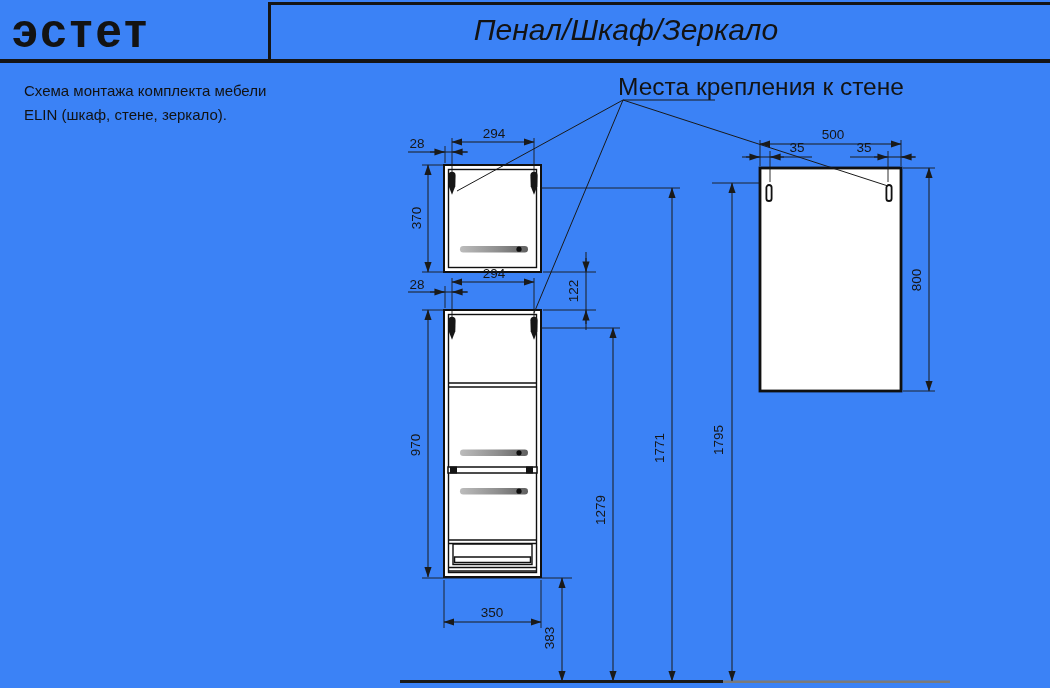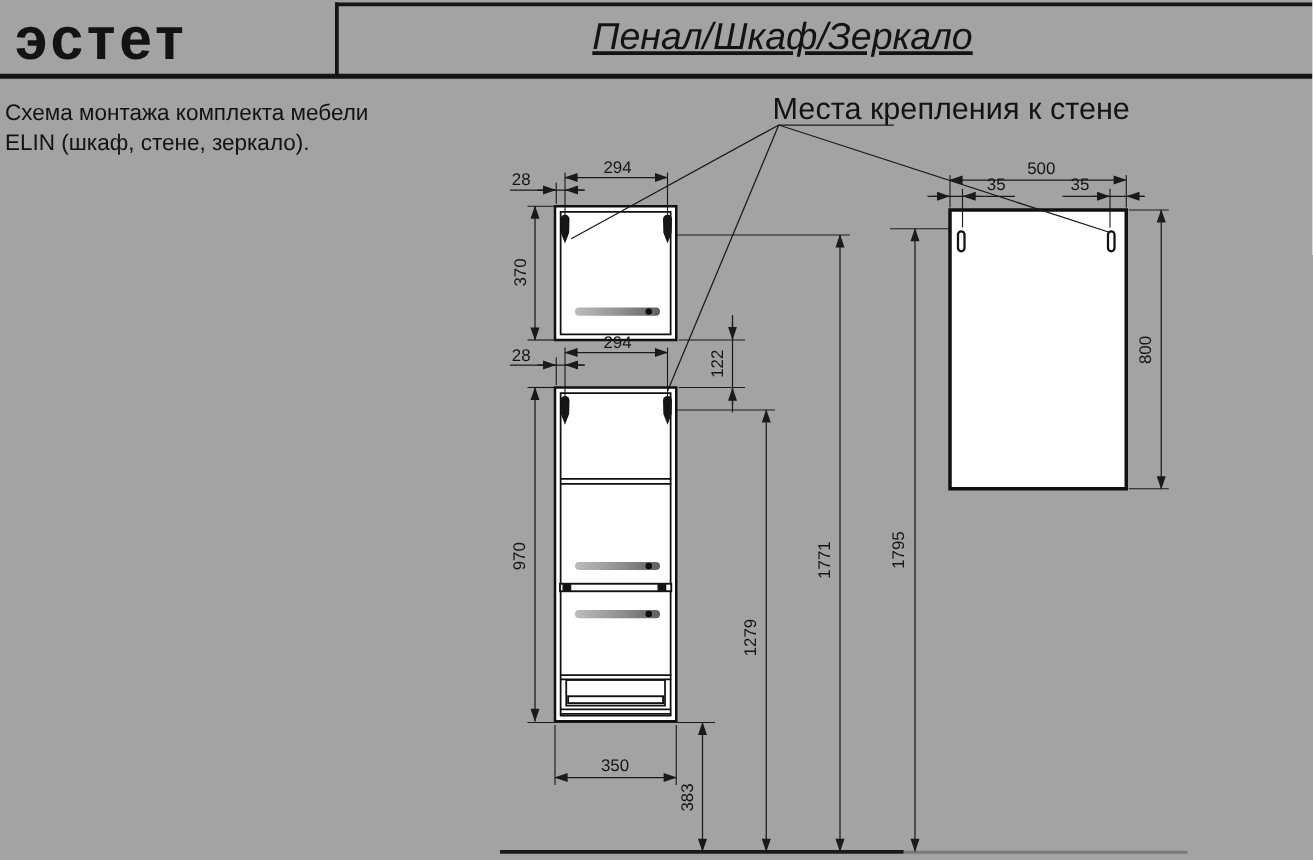--- a/index.html
+++ b/index.html
@@ -1,27 +1,27 @@
 <!DOCTYPE html>
 <html><head>
 <meta charset="utf-8">
 <style>
   html,body{margin:0;padding:0;background:#fff;}
-  .page{position:relative;width:1050px;height:688px;background:#a3a3a3;overflow:hidden;
+  .page{position:relative;width:1050px;height:688px;background:#3b82f6;overflow:hidden;
         font-family:"Liberation Sans",sans-serif;color:#111;}
   
   .hdr-top{position:absolute;top:2px;left:268px;width:782px;height:3px;background:#151515;}
   .hdr-div{position:absolute;top:2px;left:268px;width:3px;height:58px;background:#151515;}
   .hdr-bottom{position:absolute;top:59px;left:0;width:1050px;height:4px;background:#151515;}
   .logo{position:absolute;left:12px;top:2px;font-size:47px;font-weight:bold;letter-spacing:3px;
         color:#131313;transform:scaleY(1.02);transform-origin:left top;}
   .doc-title{position:absolute;left:268px;width:716px;top:13px;text-align:center;
-             font-style:italic;font-size:30px;color:#131313;text-decoration:underline;}
+             font-style:italic;font-size:30px;color:#131313;}
   
-  .desc{position:absolute;left:4px;top:79px;font-size:18px;line-height:23.5px;color:#121212;}
+  .desc{position:absolute;left:24px;top:79px;font-size:15px;line-height:23.5px;color:#121212;}
   
   svg.drawing{position:absolute;left:0;top:60px;}
   .dl{stroke:#1a1a1a;stroke-width:1;fill:none;}
   .ext{stroke:#1a1a1a;stroke-width:0.9;fill:none;}
   .thick{stroke:#101010;stroke-width:2;fill:#fff;}
   .thin{stroke:#101010;stroke-width:1.4;fill:none;}
   .band{stroke:#101010;stroke-width:1.5;fill:#fff;}
   text.dim{font-size:13.5px;fill:#161616;font-family:"Liberation Sans",sans-serif;}
   text.callout{font-size:24.5px;fill:#131313;font-family:"Liberation Sans",sans-serif;}
 </style>

